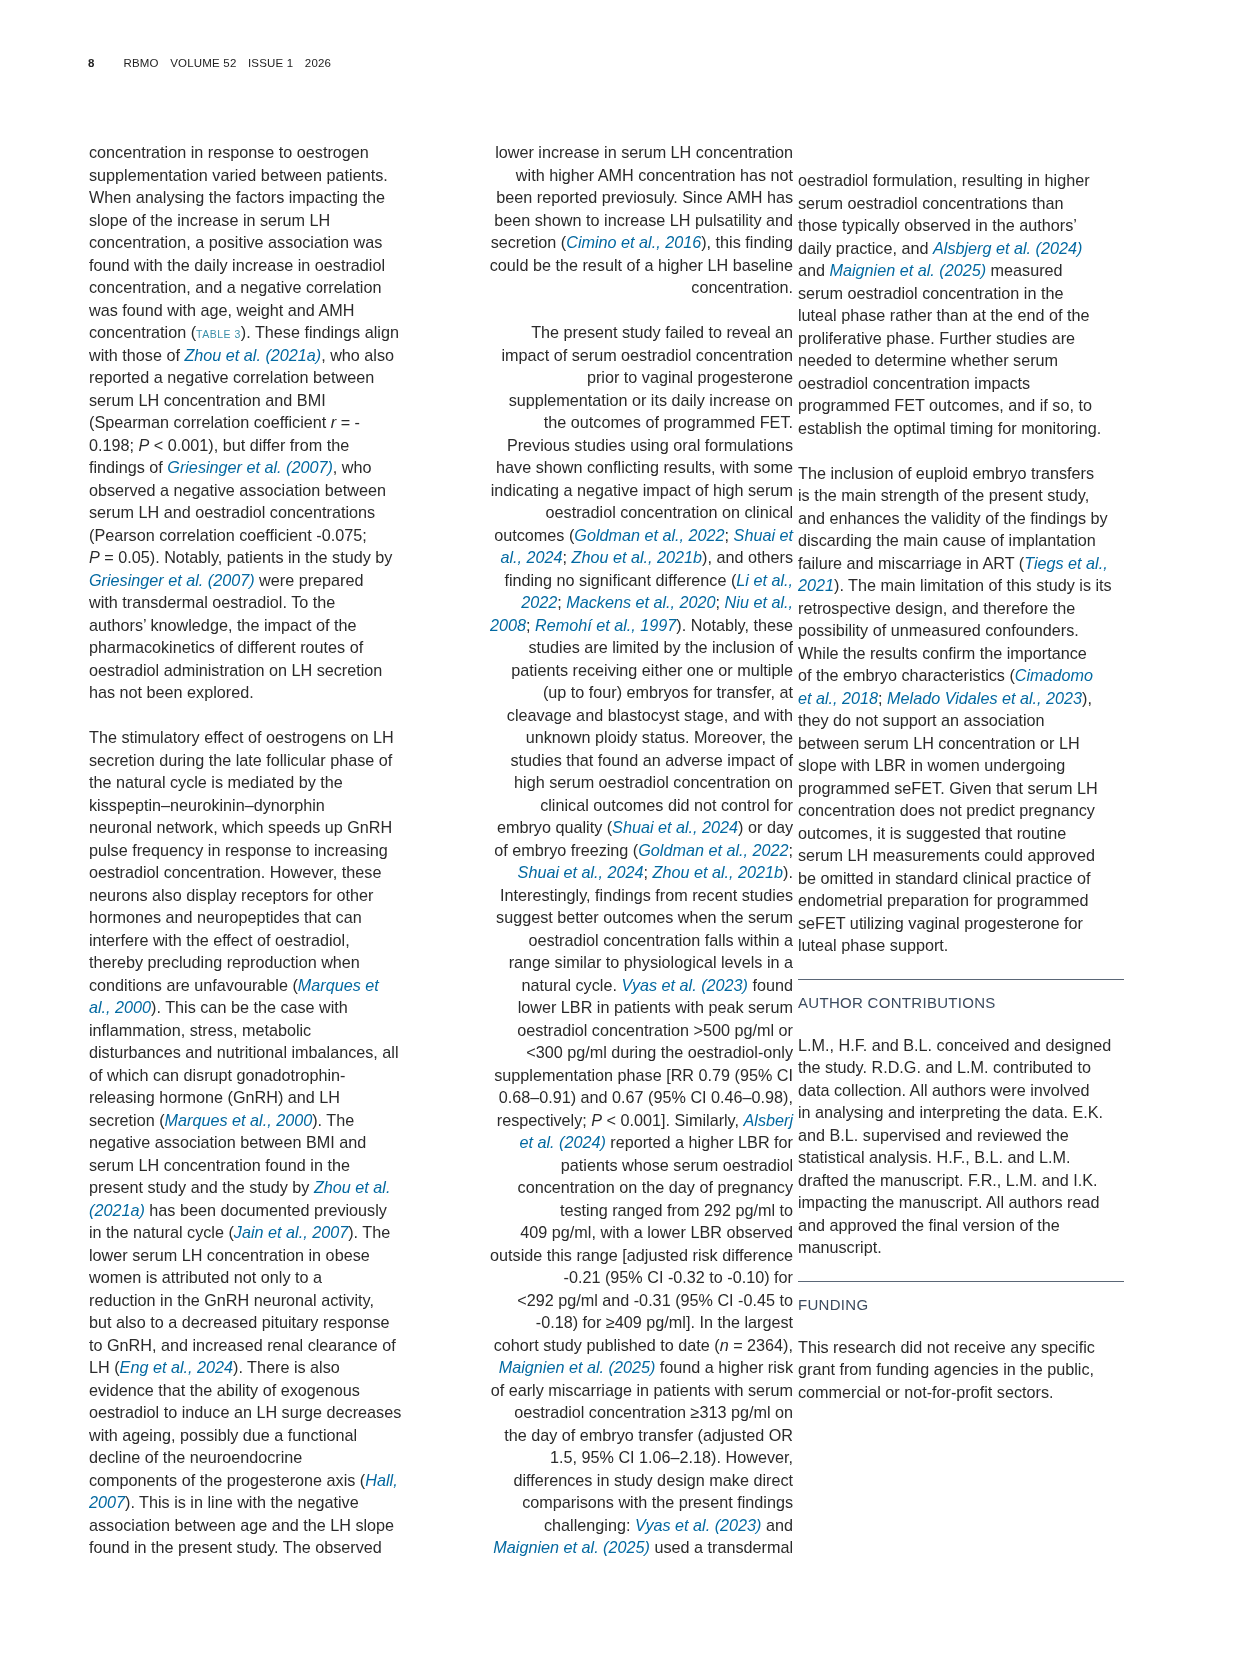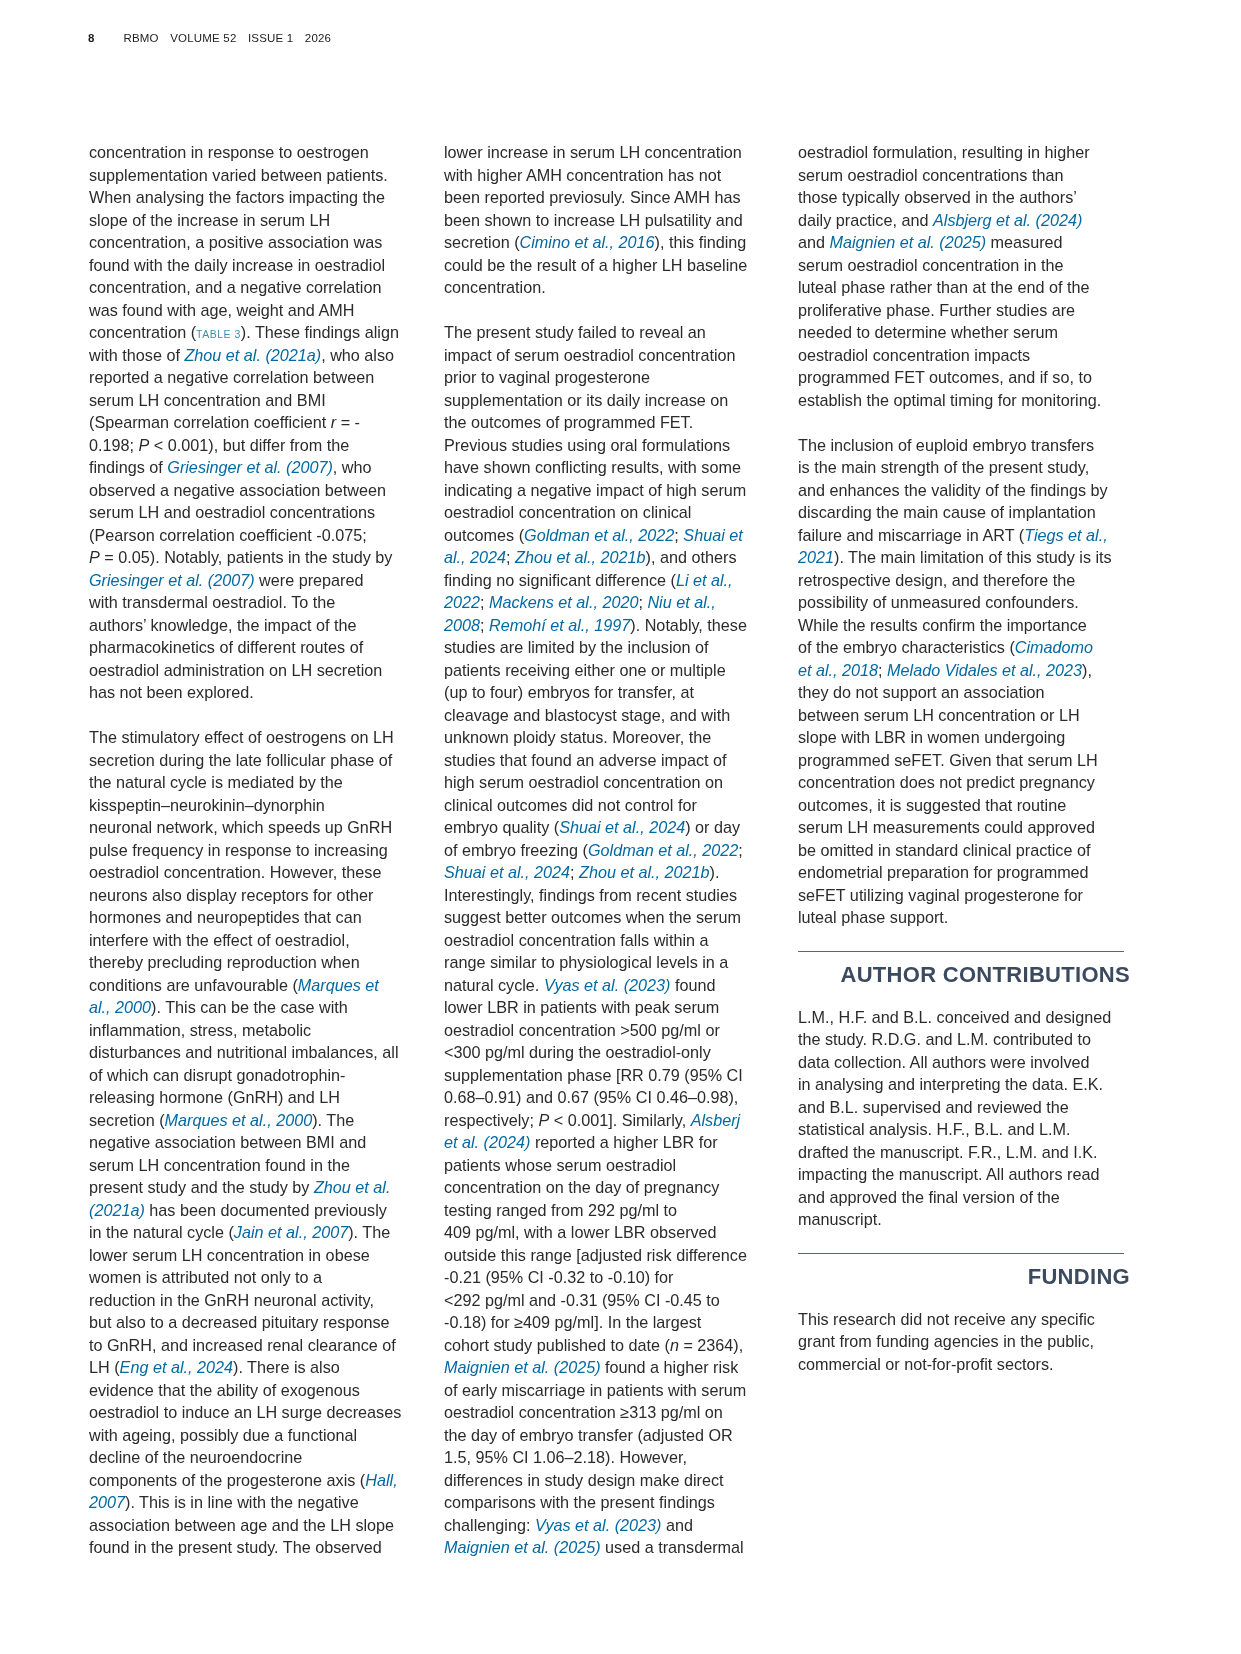--- a/index.html
+++ b/index.html
@@ -1,31 +1,31 @@
 <!DOCTYPE html>
 <html><head>
 <meta charset="utf-8">
 <style>
   html, body { margin: 0; padding: 0; background: #ffffff; }
   body { width: 1241px; height: 1654px; position: relative; overflow: hidden;
          font-family: "Liberation Sans", "DejaVu Sans", sans-serif; color: #2b2b2b; }
-  .running-head { position: absolute; top: 32px; left: 88px; font-size: 11.5px; letter-spacing: 0.2px; color: #222; }
+  .running-head { position: absolute; top: 57px; left: 88px; font-size: 11.5px; letter-spacing: 0.2px; color: #222; }
   .running-head .page-num { font-weight: bold; display: inline-block; width: 32px; }
   .running-head .journal { margin-right: 8px; }
   .col { position: absolute; top: 141px; width: 332px; font-size: 16.2px; line-height: 22.5px; }
   .col1 { left: 89px; }
-  .col2 { left: 444px; }
-  .col3 { left: 798px; }
+  .col2 { left: 461px; text-align: right; }
+  .col3 { left: 798px; margin-top: 28px; }
   .line { white-space: nowrap; height: 22.5px; }
   .para-gap { height: 22.5px; }
   .cite { color: #0369a1; font-style: italic; cursor: pointer; }
   .cite-sc { color: #3a8fa8; font-size: 10.5px; font-weight: normal; letter-spacing: 0.5px; cursor: pointer; }
   .it { font-style: italic; }
   .rule { border-top: 1.5px solid #5a6676; width: 326px; margin-top: 22px; }
-  .section-head { font-weight: bold; color: #3b4a5e; font-size: 22px; letter-spacing: 0.3px; margin: 12px 0 18px 0; height: 24px; text-align: right; }
+  .section-head { font-weight: normal; color: #3b4a5e; font-size: 15px; letter-spacing: 0.3px; margin: 12px 0 18px 0; height: 24px; }
 </style>
 </head>
 <body>
 
 <div class="running-head">
   <span class="page-num">8</span>
   <span class="journal">RBMO</span>
   <span class="journal">VOLUME 52</span>
   <span class="journal">ISSUE 1</span>
   <span class="journal">2026</span>

